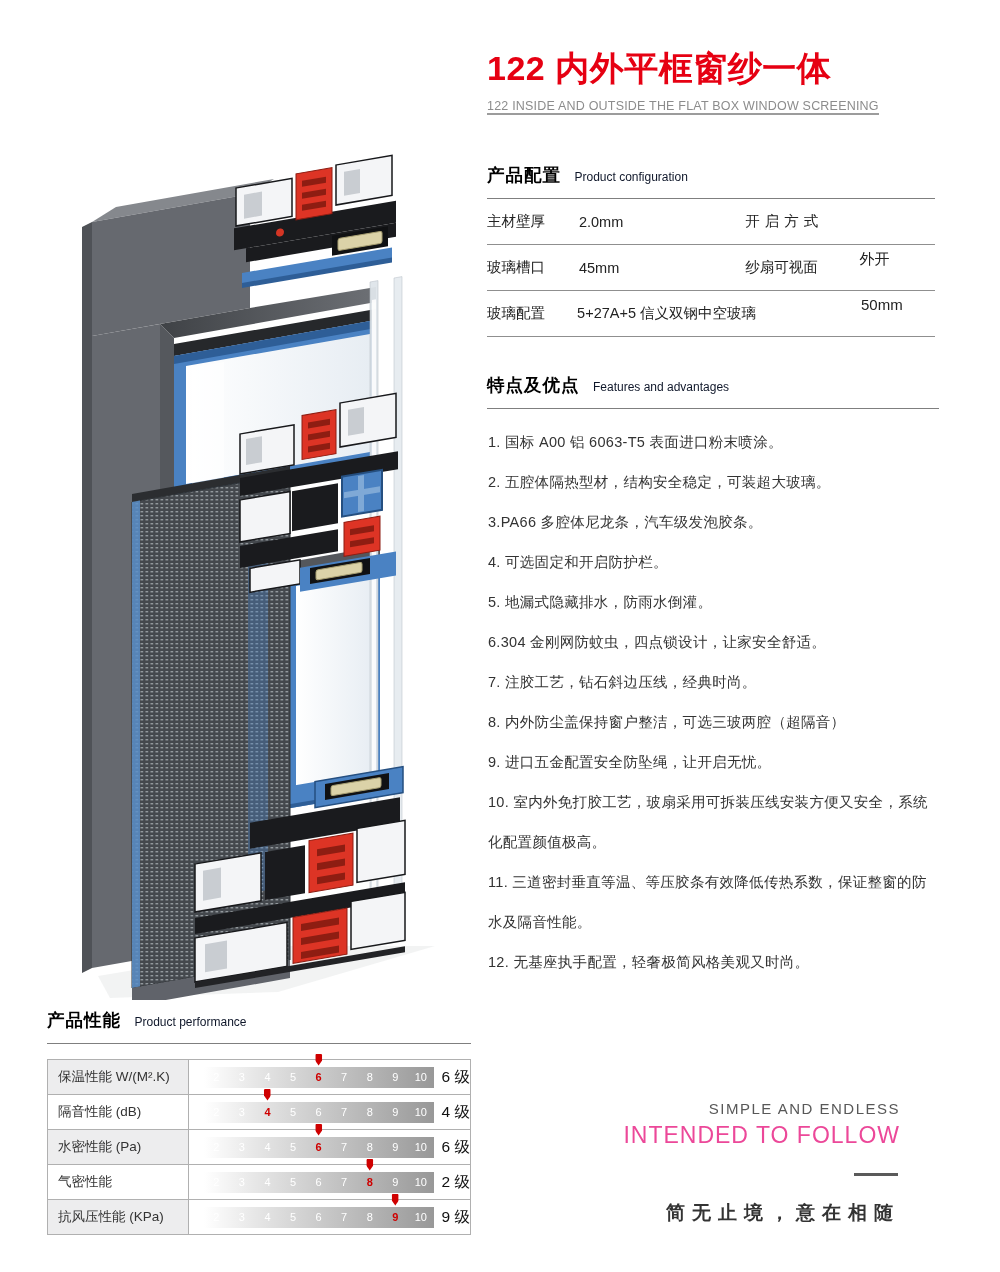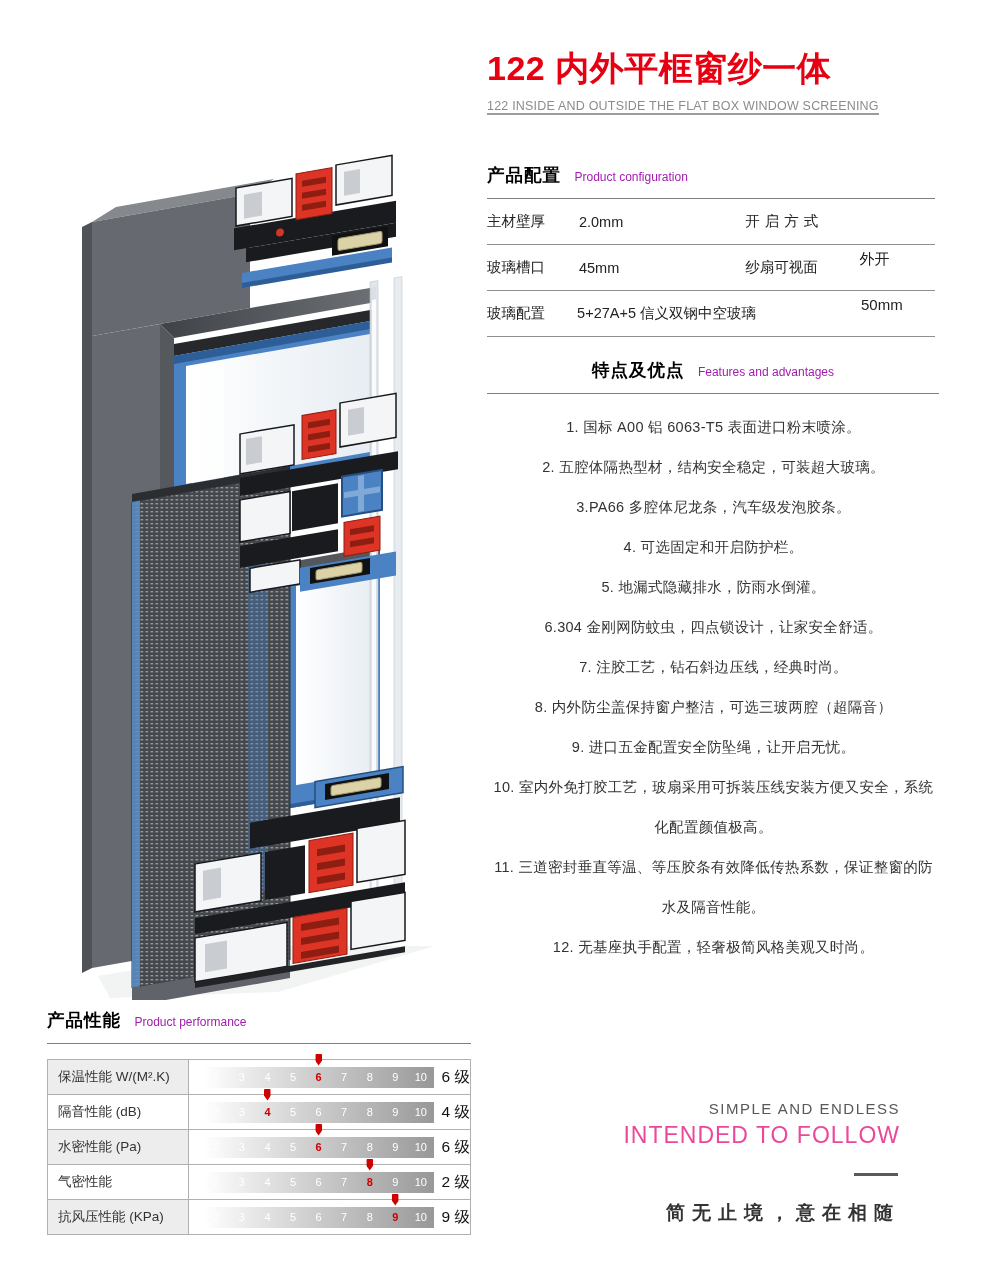--- a/index.html
+++ b/index.html
@@ -8,33 +8,33 @@
 
   
   .title-block { position:absolute; left:487px; top:46px; width:392px; }
   .title-zh { margin:0; font-size:34px; font-weight:bold; color:#e60012; letter-spacing:0.5px; white-space:nowrap; }
   .title-en { margin-top:7px; font-size:12.5px; color:#8c8c8c; letter-spacing:0.2px;
               padding-bottom:0; border-bottom:2px solid #9c9c9c; white-space:nowrap; }
 
   
   .sec-head { border-bottom:1px solid #7f7f7f; padding-bottom:11px; }
   .sec-head h2 { display:inline; margin:0; font-size:17.5px; color:#000; letter-spacing:1px; font-weight:bold; }
-  .sec-head .en { font-size:12px; color:#a21caf; margin-left:9px; }
+  .sec-head .en { font-size:12px; color:#0f172a; margin-left:9px; }
 
   
   .config { position:absolute; left:487px; top:163px; width:448px; }
   .cfg-row { display:flex; align-items:center; height:45px; border-bottom:1px solid #8f8f8f; font-size:14.5px; color:#222; }
   .cfg-c1 { width:95px; }
   .cfg-c2 { width:172px; white-space:nowrap; overflow:visible; }
   .cfg-c3 { width:118px; white-space:nowrap; }
   .cfg-row:first-child .cfg-c3 { letter-spacing:5px; }
   .cfg-c4 { margin-left:auto; width:78px; align-self:flex-start; padding-top:5px; font-size:15px; white-space:nowrap; }
 
   
-  .features { position:absolute; left:487px; top:358px; width:452px;text-align:center; }
+  .features { position:absolute; left:487px; top:373px; width:452px; }
   .features ul { margin:13px 0 0 1px; padding:0; list-style:none; }
   .features li { font-size:14.5px; color:#333; line-height:40px; letter-spacing:0.3px; }
 
   
   .performance { position:absolute; left:47px; top:1008px; width:424px; }
   .perf-table { margin-top:15px; border:1px solid #b0b0b0; }
   .perf-row { display:flex; align-items:stretch; height:34px; border-bottom:1px solid #b0b0b0; }
   .perf-row:last-child { border-bottom:none; }
   .perf-label { width:135px; border-right:1px solid #b0b0b0; display:flex; align-items:center;
                 padding-left:10px; font-size:13.5px; color:#333; white-space:nowrap; }

